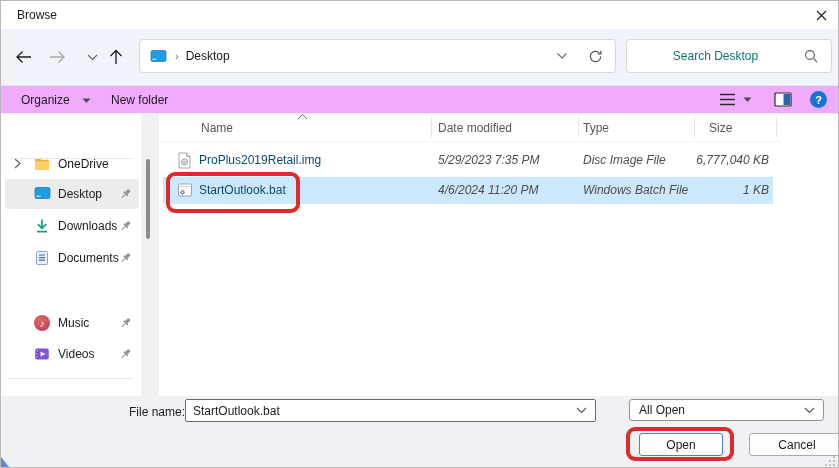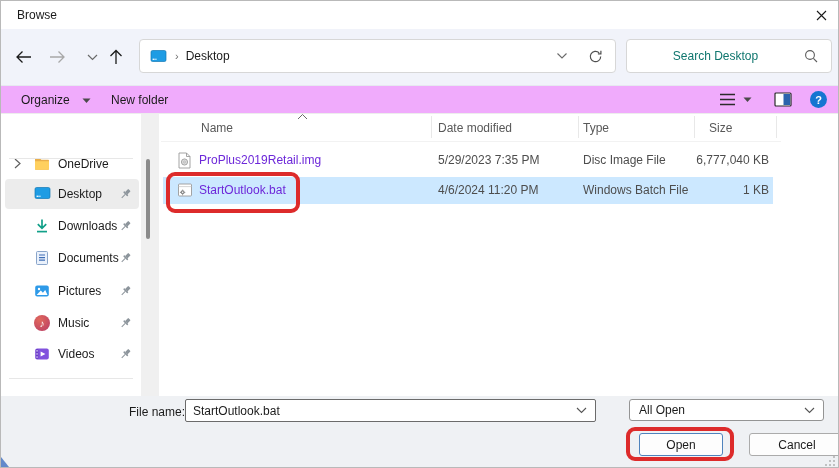--- a/index.html
+++ b/index.html
@@ -39,23 +39,23 @@
   #gutter { left:140px; top:113px; width:18px; height:282px; background:#f0f0f0; }
   #scroll-thumb { left:5px; top:45px; width:4px; height:80px; background:#8b8b8b; border-radius:2px; }
 
   
   .col-sep { top:115px; width:1px; height:22px; background:#e8e8e8; }
   .hdr { top:120px; color:#585858; }
   #hdr-underline { left:160px; top:140px; width:620px; height:1px; background:#f2f2f2; }
   .frow { left:162px; width:610px; height:27px; }
   .frow.sel { background:#cce8ff; }
   .fcell { position:absolute; top:6px; white-space:nowrap; }
-  .fcell.dim { color:#4d4d4d; }
+  .fcell.dim { color:#4d4d4d;font-style:italic; }
   .ficon { position:absolute; left:14px; top:5px; }
-  .fname { left:36px; color:#6d28d9; }
+  .fname { left:36px; color:#0c4a6e; }
   .fdate { left:275px; }
   .ftype { left:420px; }
   .fsize { left:480px; width:126px; text-align:right; }
 
   
   .red-box { border:4px solid #dd2b2b; border-radius:9px; pointer-events:none; }
 
   
   #footer { left:0; top:395px; width:100%; height:73px; background:#eff1f4; }
   #filename-label { left:128px; top:9px; }
@@ -254,39 +254,20 @@
       <svg width="13" height="13" viewBox="0 0 12 12">
           <g fill="#8d959c" transform="rotate(45 6 6)">
             <rect x="4.4" y="0.8" width="3.2" height="4.2" rx="0.8"></rect>
             <rect x="3.3" y="4.8" width="5.4" height="1.6" rx="0.6"></rect>
             <rect x="5.6" y="6.4" width="0.9" height="4.6"></rect>
           </g>
         </svg>
     </span>
   </div>
 
-  <div class="abs side-item" style="top:276px;">
-    <span class="side-icon">
-      <svg width="16" height="16" viewBox="0 0 16 16">
-          <rect x="1.2" y="2.4" width="13.6" height="11.2" rx="2" fill="#2e9ae8"></rect>
-          <circle cx="5" cy="6" r="1.2" fill="#fff"></circle>
-          <path d="M2.6 12 6.8 7.6l2.1 2.1 2.3-2.6 2.3 4.9z" fill="#fff"></path>
-        </svg>
-    </span>
-    <span class="side-label">Pictures</span>
-    <span class="side-pin">
-      <svg width="13" height="13" viewBox="0 0 12 12">
-          <g fill="#8d959c" transform="rotate(45 6 6)">
-            <rect x="4.4" y="0.8" width="3.2" height="4.2" rx="0.8"></rect>
-            <rect x="3.3" y="4.8" width="5.4" height="1.6" rx="0.6"></rect>
-            <rect x="5.6" y="6.4" width="0.9" height="4.6"></rect>
-          </g>
-        </svg>
-    </span>
-  </div>
 
   <div class="abs side-item" style="top:308px;">
     <span class="side-icon" style="border-radius:50%;background:radial-gradient(circle at 35% 30%, #e0685c, #c24763 75%);color:#fff;display:flex;align-items:center;justify-content:center;font-size:10px;">
         <span>♪</span>
       </span>
     <span class="side-label">Music</span>
     <span class="side-pin">
       <svg width="13" height="13" viewBox="0 0 12 12">
           <g fill="#8d959c" transform="rotate(45 6 6)">
             <rect x="4.4" y="0.8" width="3.2" height="4.2" rx="0.8"></rect>

